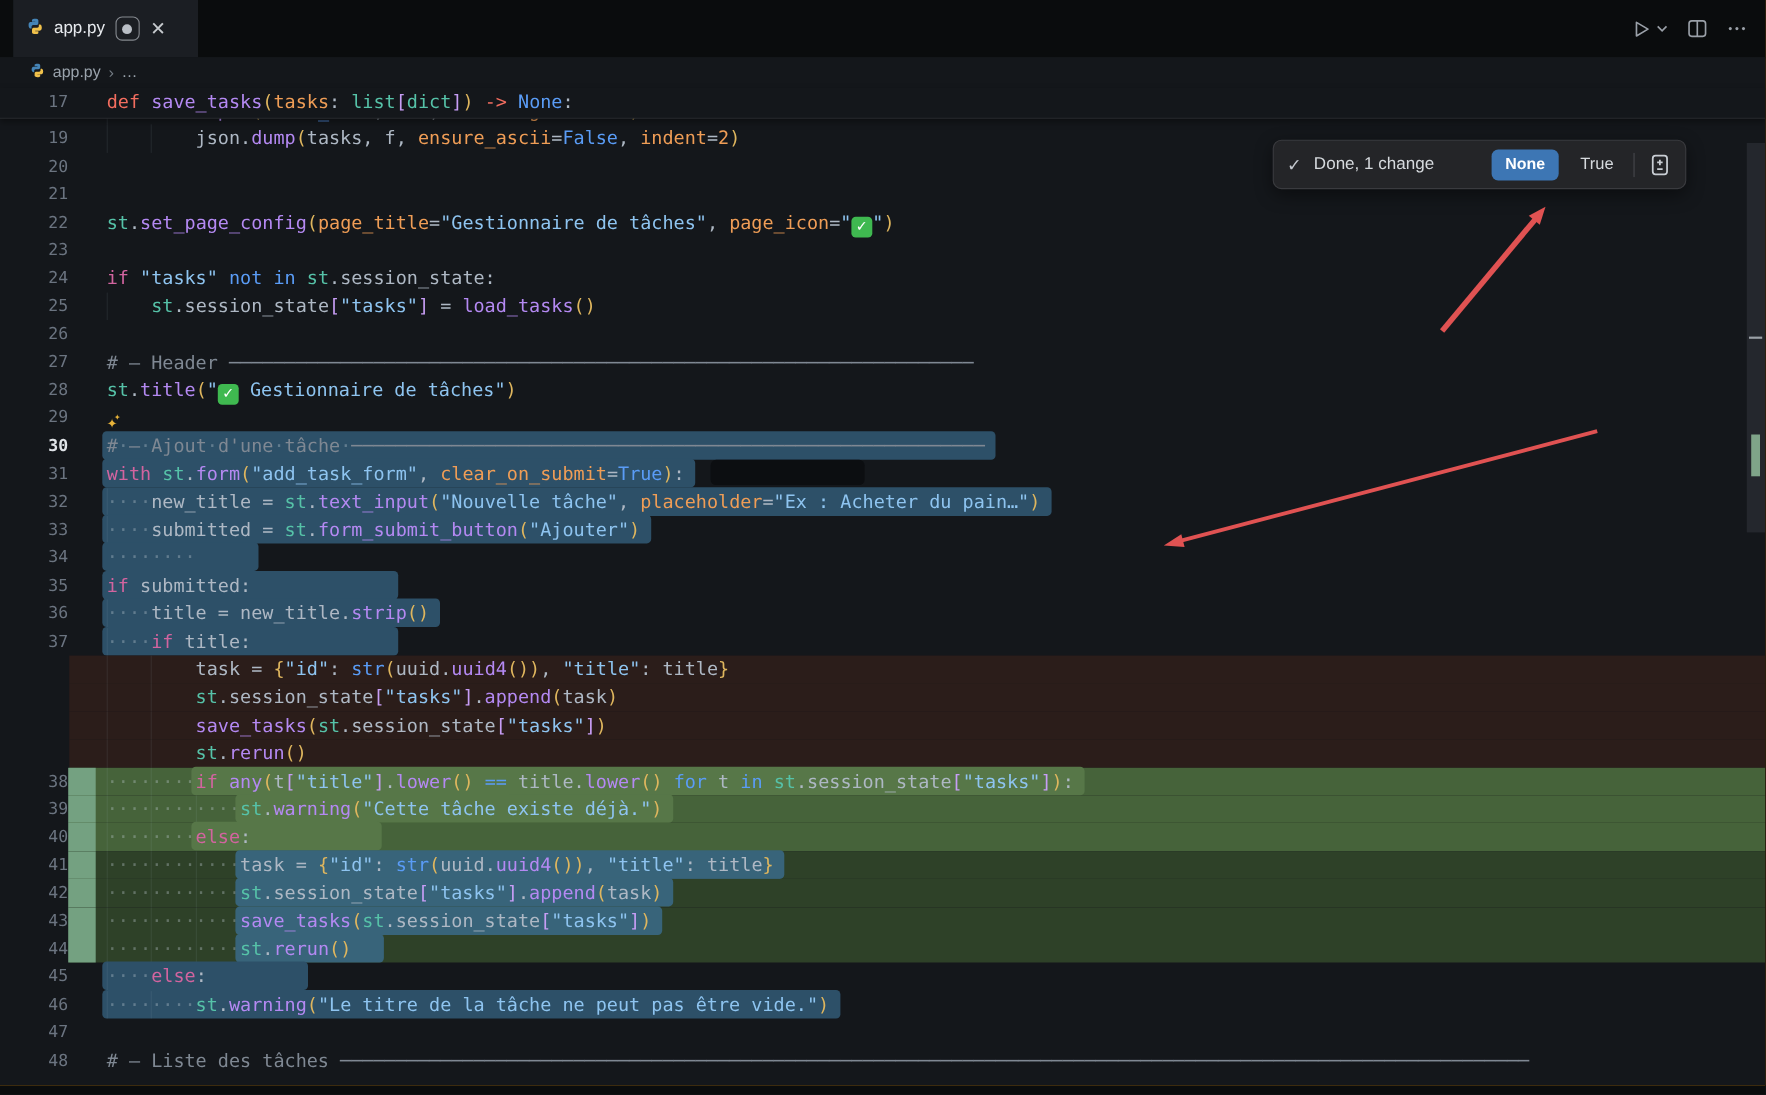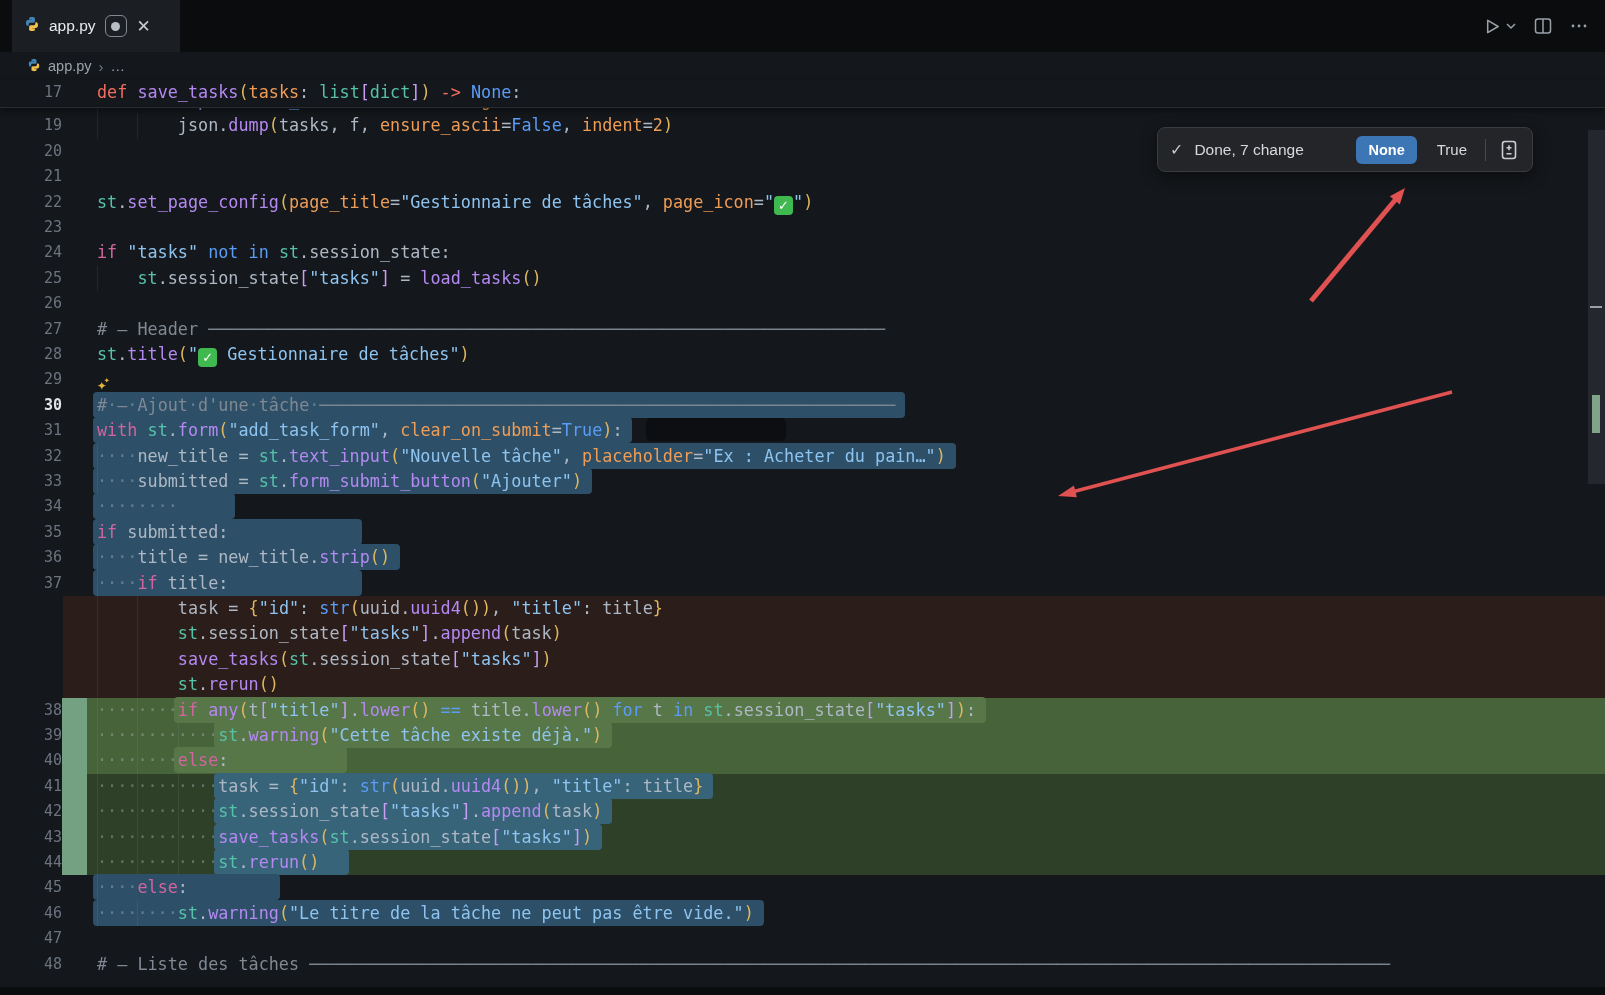--- a/index.html
+++ b/index.html
@@ -117,21 +117,21 @@
     <div class="viewport code-font" id="code-lines"><div class="line" style="top: 36px;"><div class="gutter">18</div><div class="gspace"></div><div class="content"><span class="guide" style="left: 0ch;"></span><span class="tk-x">    </span><span class="tk-p">with </span><span class="tk-f">open</span><span class="tk-g">(</span><span class="tk-b">TASKS_FILE</span><span class="tk-x">, </span><span class="tk-s">"w"</span><span class="tk-x">, </span><span class="tk-o">encoding</span><span class="tk-x">=</span><span class="tk-s">"utf-8"</span><span class="tk-g">)</span><span class="tk-x"> </span><span class="tk-p">as</span><span class="tk-x"> f:</span></div></div><div class="line" style="top: 61.4px;"><div class="gutter">19</div><div class="gspace"></div><div class="content"><span class="guide" style="left: 0ch;"></span><span class="guide" style="left: 4ch;"></span><span class="tk-x">        json.</span><span class="tk-f">dump</span><span class="tk-g">(</span><span class="tk-x">tasks, f, </span><span class="tk-o">ensure_ascii</span><span class="tk-x">=</span><span class="tk-b">False</span><span class="tk-x">, </span><span class="tk-o">indent</span><span class="tk-x">=</span><span class="tk-o">2</span><span class="tk-g">)</span></div></div><div class="line" style="top: 86.8px;"><div class="gutter">20</div><div class="gspace"></div><div class="content"></div></div><div class="line" style="top: 112.2px;"><div class="gutter">21</div><div class="gspace"></div><div class="content"></div></div><div class="line" style="top: 137.6px;"><div class="gutter">22</div><div class="gspace"></div><div class="content"><span class="tk-t">st</span><span class="tk-x">.</span><span class="tk-f">set_page_config</span><span class="tk-g">(</span><span class="tk-o">page_title</span><span class="tk-x">=</span><span class="tk-s">"Gestionnaire de tâches"</span><span class="tk-x">, </span><span class="tk-o">page_icon</span><span class="tk-x">=</span><span class="tk-s">"</span><span class="emoji">✓</span><span class="tk-s">"</span><span class="tk-g">)</span></div></div><div class="line" style="top: 163px;"><div class="gutter">23</div><div class="gspace"></div><div class="content"></div></div><div class="line" style="top: 188.4px;"><div class="gutter">24</div><div class="gspace"></div><div class="content"><span class="tk-p">if </span><span class="tk-s">"tasks"</span><span class="tk-x"> </span><span class="tk-b">not in</span><span class="tk-x"> </span><span class="tk-t">st</span><span class="tk-x">.session_state:</span></div></div><div class="line" style="top: 213.8px;"><div class="gutter">25</div><div class="gspace"></div><div class="content"><span class="guide" style="left: 0ch;"></span><span class="tk-x">    </span><span class="tk-t">st</span><span class="tk-x">.session_state</span><span class="tk-v">[</span><span class="tk-s">"tasks"</span><span class="tk-v">]</span><span class="tk-x"> = </span><span class="tk-f">load_tasks</span><span class="tk-g">()</span></div></div><div class="line" style="top: 239.2px;"><div class="gutter">26</div><div class="gspace"></div><div class="content"></div></div><div class="line" style="top: 264.6px;"><div class="gutter">27</div><div class="gspace"></div><div class="content"><span class="tk-c"># — Header </span><span class="tk-c">───────────────────────────────────────────────────────────────────</span></div></div><div class="line" style="top: 290px;"><div class="gutter">28</div><div class="gspace"></div><div class="content"><span class="tk-t">st</span><span class="tk-x">.</span><span class="tk-f">title</span><span class="tk-g">(</span><span class="tk-s">"</span><span class="emoji">✓</span><span class="tk-s"> Gestionnaire de tâches"</span><span class="tk-g">)</span></div></div><div class="line" style="top: 315.4px;"><div class="gutter">29</div><div class="gspace"></div><div class="content"><span><span class="sp1">✦</span><span class="sp2">✦</span></span></div></div><div class="line" style="top: 340.8px;"><div class="gutter gut-active">30</div><div class="gspace"></div><div class="content"><span class="hl hl-blue"><span class="tk-c">#</span><span class="tk-w">·</span><span class="tk-c">—</span><span class="tk-w">·</span><span class="tk-c">Ajout</span><span class="tk-w">·</span><span class="tk-c">d'une</span><span class="tk-w">·</span><span class="tk-c">tâche</span><span class="tk-w">·</span><span class="tk-c">─────────────────────────────────────────────────────────</span></span></div></div><div class="line" style="top: 366.2px;"><div class="gutter">31</div><div class="gspace"></div><div class="content"><span class="hl hl-blue"><span class="tk-p">with </span><span class="tk-t">st</span><span class="tk-x">.</span><span class="tk-f">form</span><span class="tk-g">(</span><span class="tk-s">"add_task_form"</span><span class="tk-x">, </span><span class="tk-o">clear_on_submit</span><span class="tk-x">=</span><span class="tk-b">True</span><span class="tk-g">)</span><span class="tk-x">:</span></span><span class="ghost"></span></div></div><div class="line" style="top: 391.6px;"><div class="gutter">32</div><div class="gspace"></div><div class="content"><span class="guide" style="left: 0ch;"></span><span class="hl hl-blue"><span class="tk-w">····</span><span class="tk-x">new_title = </span><span class="tk-t">st</span><span class="tk-x">.</span><span class="tk-f">text_input</span><span class="tk-g">(</span><span class="tk-s">"Nouvelle tâche"</span><span class="tk-x">, </span><span class="tk-o">placeholder</span><span class="tk-x">=</span><span class="tk-s">"Ex : Acheter du pain…"</span><span class="tk-g">)</span></span></div></div><div class="line" style="top: 417px;"><div class="gutter">33</div><div class="gspace"></div><div class="content"><span class="guide" style="left: 0ch;"></span><span class="hl hl-blue"><span class="tk-w">····</span><span class="tk-x">submitted = </span><span class="tk-t">st</span><span class="tk-x">.</span><span class="tk-f">form_submit_button</span><span class="tk-g">(</span><span class="tk-s">"Ajouter"</span><span class="tk-g">)</span></span></div></div><div class="line" style="top: 442.4px;"><div class="gutter">34</div><div class="gspace"></div><div class="content"><span class="hl hl-blue" style="padding-right: 57px;"><span class="tk-w">········</span></span></div></div><div class="line" style="top: 467.8px;"><div class="gutter">35</div><div class="gspace"></div><div class="content"><span class="hl hl-blue" style="padding-right: 134px;"><span class="tk-p">if </span><span class="tk-x">submitted:</span></span></div></div><div class="line" style="top: 493.2px;"><div class="gutter">36</div><div class="gspace"></div><div class="content"><span class="guide" style="left: 0ch;"></span><span class="hl hl-blue"><span class="tk-w">····</span><span class="tk-x">title = new_title.</span><span class="tk-f">strip</span><span class="tk-g">()</span></span></div></div><div class="line" style="top: 518.6px;"><div class="gutter">37</div><div class="gspace"></div><div class="content"><span class="guide" style="left: 0ch;"></span><span class="hl hl-blue" style="padding-right: 134px;"><span class="tk-w">····</span><span class="tk-p">if </span><span class="tk-x">title:</span></span></div></div><div class="line" style="top: 544px;"><div class="rowbg bg-del"></div><div class="gutter"></div><div class="gspace"></div><div class="content"><span class="guide" style="left: 0ch;"></span><span class="guide" style="left: 4ch;"></span><span class="tk-x">        task = </span><span class="tk-g">{</span><span class="tk-s">"id"</span><span class="tk-x">: </span><span class="tk-b">str</span><span class="tk-g">(</span><span class="tk-x">uuid.</span><span class="tk-f">uuid4</span><span class="tk-g">())</span><span class="tk-x">, </span><span class="tk-s">"title"</span><span class="tk-x">: title</span><span class="tk-g">}</span></div></div><div class="line" style="top: 569.4px;"><div class="rowbg bg-del"></div><div class="gutter"></div><div class="gspace"></div><div class="content"><span class="guide" style="left: 0ch;"></span><span class="guide" style="left: 4ch;"></span><span class="tk-x">        </span><span class="tk-t">st</span><span class="tk-x">.session_state</span><span class="tk-v">[</span><span class="tk-s">"tasks"</span><span class="tk-v">]</span><span class="tk-x">.</span><span class="tk-f">append</span><span class="tk-g">(</span><span class="tk-x">task</span><span class="tk-g">)</span></div></div><div class="line" style="top: 594.8px;"><div class="rowbg bg-del"></div><div class="gutter"></div><div class="gspace"></div><div class="content"><span class="guide" style="left: 0ch;"></span><span class="guide" style="left: 4ch;"></span><span class="tk-x">        </span><span class="tk-f">save_tasks</span><span class="tk-g">(</span><span class="tk-t">st</span><span class="tk-x">.session_state</span><span class="tk-v">[</span><span class="tk-s">"tasks"</span><span class="tk-v">]</span><span class="tk-g">)</span></div></div><div class="line" style="top: 620.2px;"><div class="rowbg bg-del"></div><div class="gutter"></div><div class="gspace"></div><div class="content"><span class="guide" style="left: 0ch;"></span><span class="guide" style="left: 4ch;"></span><span class="tk-x">        </span><span class="tk-t">st</span><span class="tk-x">.</span><span class="tk-f">rerun</span><span class="tk-g">()</span></div></div><div class="line" style="top: 645.6px;"><div class="rowbg bg-add1"></div><div class="gutter">38</div><div class="gspace"><div class="band"></div></div><div class="content"><span class="guide" style="left: 0ch;"></span><span class="guide" style="left: 4ch;"></span><span class="tk-w">········</span><span class="hl hl-g1"><span class="tk-p">if </span><span class="tk-f">any</span><span class="tk-g">(</span><span class="tk-x">t</span><span class="tk-v">[</span><span class="tk-s">"title"</span><span class="tk-v">]</span><span class="tk-x">.</span><span class="tk-f">lower</span><span class="tk-g">()</span><span class="tk-x"> </span><span class="tk-b">==</span><span class="tk-x"> title.</span><span class="tk-f">lower</span><span class="tk-g">()</span><span class="tk-x"> </span><span class="tk-b">for</span><span class="tk-x"> t </span><span class="tk-b">in</span><span class="tk-x"> </span><span class="tk-t">st</span><span class="tk-x">.session_state</span><span class="tk-v">[</span><span class="tk-s">"tasks"</span><span class="tk-v">]</span><span class="tk-g">)</span><span class="tk-x">:</span></span></div></div><div class="line" style="top: 671px;"><div class="rowbg bg-add1"></div><div class="gutter">39</div><div class="gspace"><div class="band"></div></div><div class="content"><span class="guide" style="left: 0ch;"></span><span class="guide" style="left: 4ch;"></span><span class="guide" style="left: 8ch;"></span><span class="tk-w">············</span><span class="hl hl-g1"><span class="tk-t">st</span><span class="tk-x">.</span><span class="tk-f">warning</span><span class="tk-g">(</span><span class="tk-s">"Cette tâche existe déjà."</span><span class="tk-g">)</span></span></div></div><div class="line" style="top: 696.4px;"><div class="rowbg bg-add1"></div><div class="gutter">40</div><div class="gspace"><div class="band"></div></div><div class="content"><span class="guide" style="left: 0ch;"></span><span class="guide" style="left: 4ch;"></span><span class="tk-w">········</span><span class="hl hl-g1" style="padding-right: 119px;"><span class="tk-p">else</span><span class="tk-x">:</span></span></div></div><div class="line" style="top: 721.8px;"><div class="rowbg bg-add2"></div><div class="gutter">41</div><div class="gspace"><div class="band"></div></div><div class="content"><span class="guide" style="left: 0ch;"></span><span class="guide" style="left: 4ch;"></span><span class="guide" style="left: 8ch;"></span><span class="tk-w">············</span><span class="hl hl-g2"><span class="tk-x">task = </span><span class="tk-g">{</span><span class="tk-s">"id"</span><span class="tk-x">: </span><span class="tk-b">str</span><span class="tk-g">(</span><span class="tk-x">uuid.</span><span class="tk-f">uuid4</span><span class="tk-g">())</span><span class="tk-x">, </span><span class="tk-s">"title"</span><span class="tk-x">: title</span><span class="tk-g">}</span></span></div></div><div class="line" style="top: 747.2px;"><div class="rowbg bg-add2"></div><div class="gutter">42</div><div class="gspace"><div class="band"></div></div><div class="content"><span class="guide" style="left: 0ch;"></span><span class="guide" style="left: 4ch;"></span><span class="guide" style="left: 8ch;"></span><span class="tk-w">············</span><span class="hl hl-g2"><span class="tk-t">st</span><span class="tk-x">.session_state</span><span class="tk-v">[</span><span class="tk-s">"tasks"</span><span class="tk-v">]</span><span class="tk-x">.</span><span class="tk-f">append</span><span class="tk-g">(</span><span class="tk-x">task</span><span class="tk-g">)</span></span></div></div><div class="line" style="top: 772.6px;"><div class="rowbg bg-add2"></div><div class="gutter">43</div><div class="gspace"><div class="band"></div></div><div class="content"><span class="guide" style="left: 0ch;"></span><span class="guide" style="left: 4ch;"></span><span class="guide" style="left: 8ch;"></span><span class="tk-w">············</span><span class="hl hl-g2"><span class="tk-f">save_tasks</span><span class="tk-g">(</span><span class="tk-t">st</span><span class="tk-x">.session_state</span><span class="tk-v">[</span><span class="tk-s">"tasks"</span><span class="tk-v">]</span><span class="tk-g">)</span></span></div></div><div class="line" style="top: 798px;"><div class="rowbg bg-add2"></div><div class="gutter">44</div><div class="gspace"><div class="band"></div></div><div class="content"><span class="guide" style="left: 0ch;"></span><span class="guide" style="left: 4ch;"></span><span class="guide" style="left: 8ch;"></span><span class="tk-w">············</span><span class="hl hl-g2" style="padding-right: 30px;"><span class="tk-t">st</span><span class="tk-x">.</span><span class="tk-f">rerun</span><span class="tk-g">()</span></span></div></div><div class="line" style="top: 823.4px;"><div class="gutter">45</div><div class="gspace"></div><div class="content"><span class="guide" style="left: 0ch;"></span><span class="hl hl-blue" style="padding-right: 92px;"><span class="tk-w">····</span><span class="tk-p">else</span><span class="tk-x">:</span></span></div></div><div class="line" style="top: 848.8px;"><div class="gutter">46</div><div class="gspace"></div><div class="content"><span class="guide" style="left: 0ch;"></span><span class="guide" style="left: 4ch;"></span><span class="hl hl-blue"><span class="tk-w">········</span><span class="tk-t">st</span><span class="tk-x">.</span><span class="tk-f">warning</span><span class="tk-g">(</span><span class="tk-s">"Le titre de la tâche ne peut pas être vide."</span><span class="tk-g">)</span></span></div></div><div class="line" style="top: 874.2px;"><div class="gutter">47</div><div class="gspace"></div><div class="content"></div></div><div class="line" style="top: 899.6px;"><div class="gutter">48</div><div class="gspace"></div><div class="content"><span class="tk-c"># — Liste des tâches </span><span class="tk-c">───────────────────────────────────────────────────────────────────────────────────────────────────────────</span></div></div></div>
 
     <div class="sticky code-font" id="sticky-line"><div class="gutter">17</div><div class="gspace"></div><div class="content"><span class="tk-k">def </span><span class="tk-f">save_tasks</span><span class="tk-g">(</span><span class="tk-o">tasks</span><span class="tk-x">: </span><span class="tk-t">list</span><span class="tk-v">[</span><span class="tk-t">dict</span><span class="tk-v">]</span><span class="tk-g">)</span><span class="tk-x"> </span><span class="tk-k">-&gt;</span><span class="tk-x"> </span><span class="tk-b">None</span><span class="tk-x">:</span></div></div>
 
     <div class="sb-thumb"></div>
     <div class="ov-cursor"></div>
     <div class="ov-green"></div>
 
     <div class="edit-widget">
       <span class="check">✓</span>
-      <span class="status">Done, 7 change</span>
+      <span class="status">Done, 1 change</span>
       <button class="keep-btn">None</button>
       <button class="undo-btn">True</button>
       <span class="w-div"></span>
       <span class="diff-icon">
         <svg width="22" height="22" viewBox="0 0 22 22">
             <rect x="4.5" y="2.5" width="13" height="17" rx="2.5" fill="none" stroke="#c9ced4" stroke-width="1.6"></rect>
             <path d="M11 6.2v5M8.5 8.7h5M8.5 14.8h5" stroke="#c9ced4" stroke-width="1.6" fill="none"></path>
           </svg>
       </span>
     </div>

